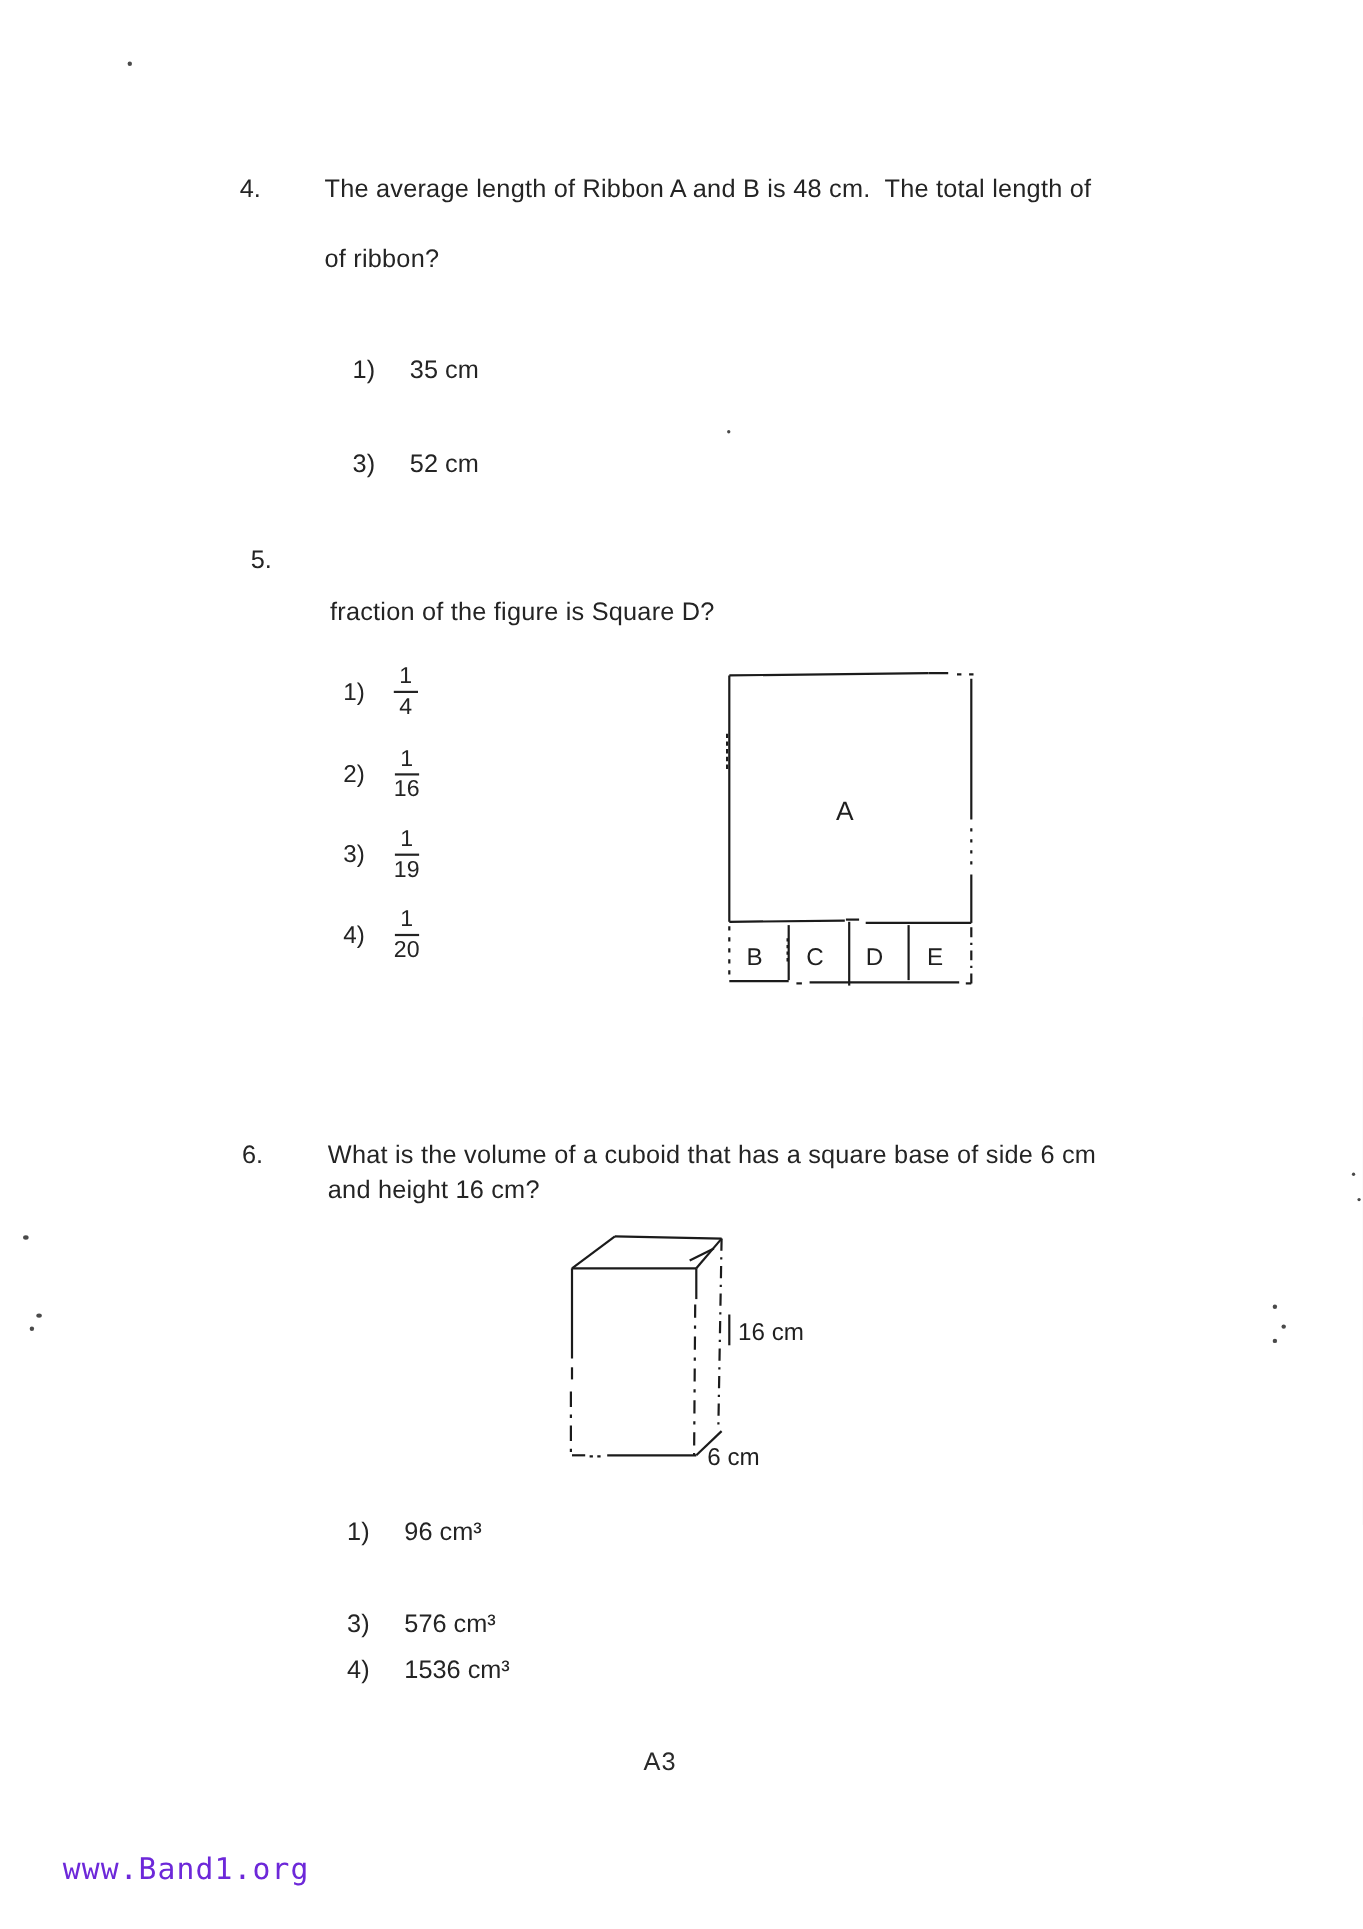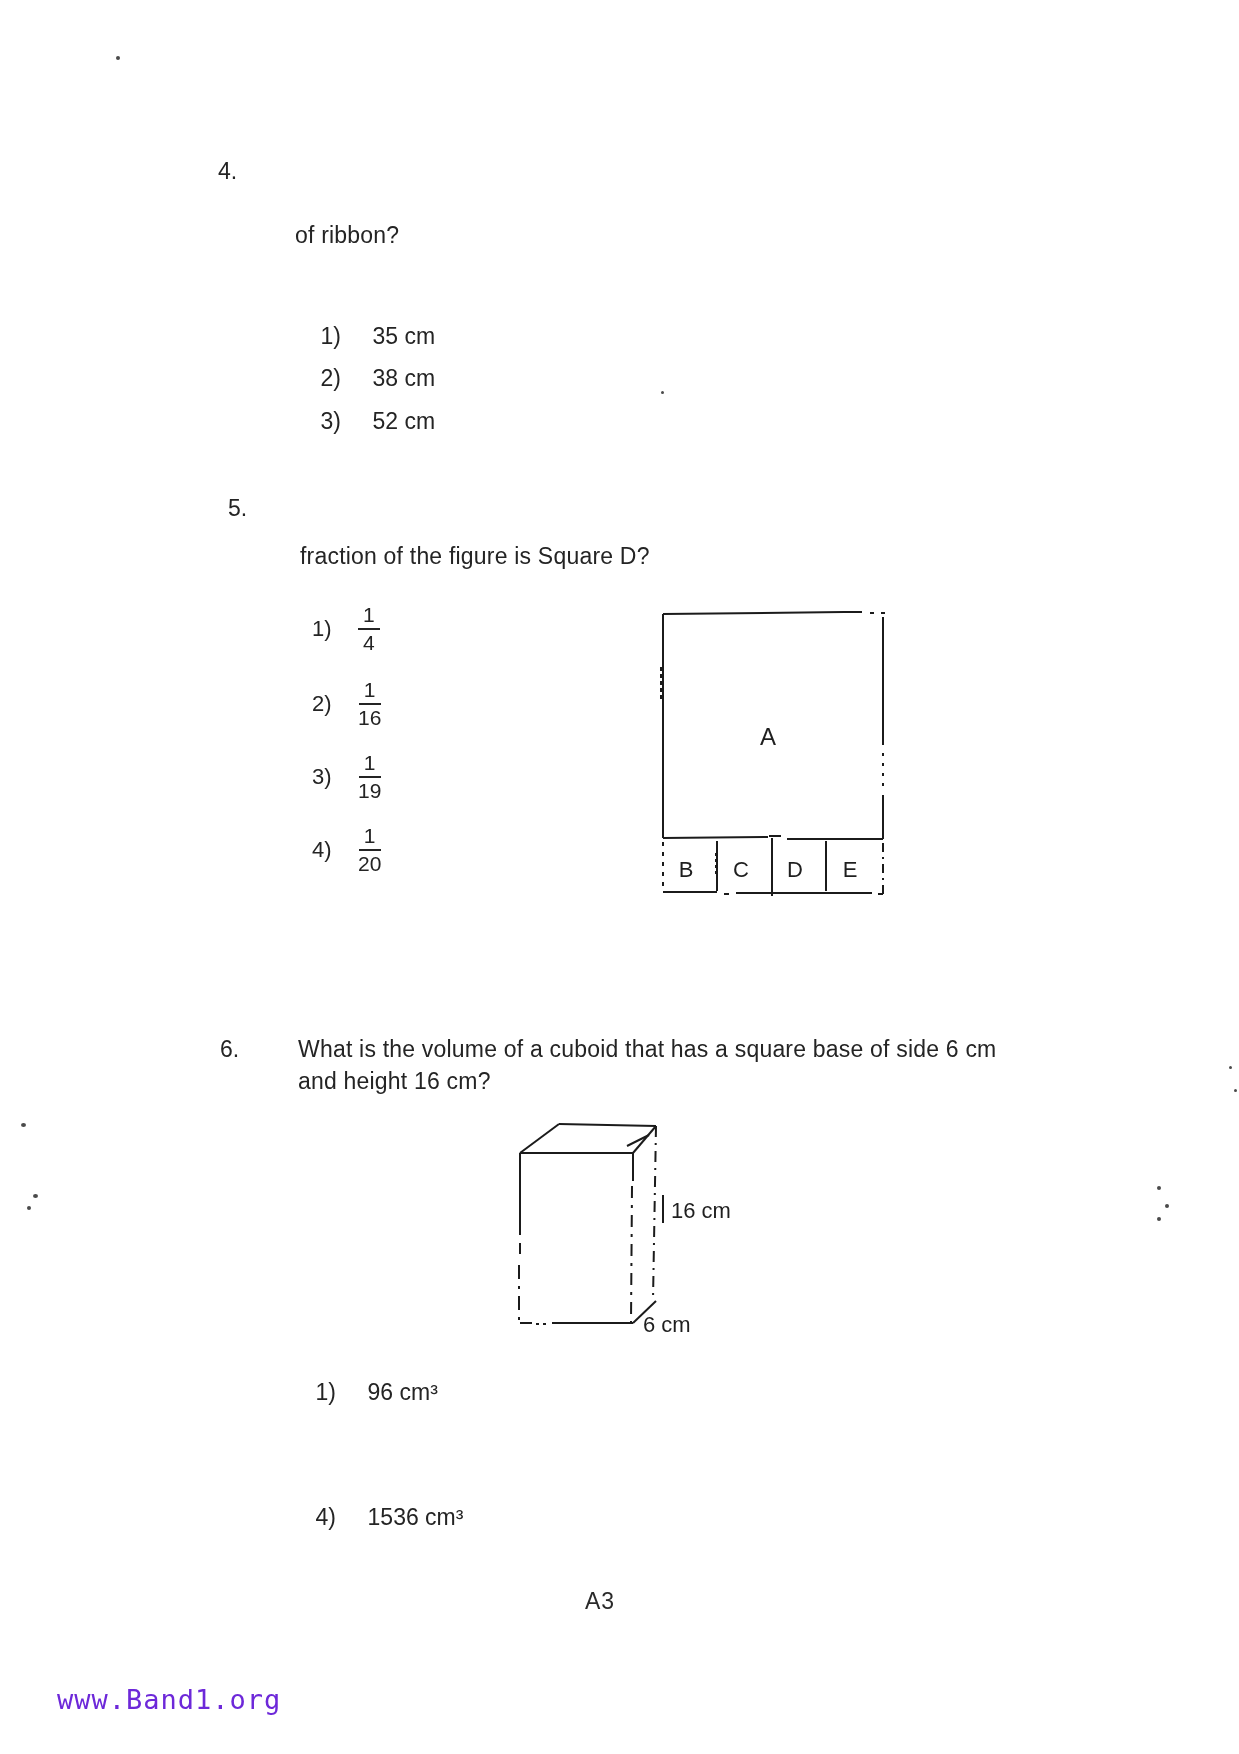--- a/index.html
+++ b/index.html
@@ -62,27 +62,25 @@
   .speck{
     position:absolute;background:#4a4a4a;border-radius:50%;
   }
 </style>
 </head>
 <body>
 
 <div class="page">
 
   <div class="qnum" style="left:218px;top:158px">4.</div>
+  <div class="tline" style="left:295px;top:158px">The average length of Ribbon A and B is 48 cm.  The total length of</div>
   <div class="tline" style="left:295px;top:222px">of ribbon?</div>
 
   <div class="opt" style="left:295px;top:296px">
     <span class="olabel">1)</span><span>35 cm</span>
-  </div>
-  <div class="opt" style="left:295px;top:338px">
-    <span class="olabel">2)</span><span>38 cm</span>
   </div>
   <div class="opt" style="left:295px;top:381px">
     <span class="olabel">3)</span><span>52 cm</span>
   </div>
 
   <div class="qnum" style="left:228px;top:495px">5.</div>
   <div class="tline" style="left:300px;top:543px">fraction of the figure is Square D?</div>
 
   <div class="fopt" style="left:312px;top:603px">
     <span class="olabel">1)</span><span class="frac">
@@ -174,20 +172,23 @@
     <line x1="163" y1="238" x2="186" y2="216" stroke-width="2.5"></line>
 
     <line x1="193" y1="110" x2="193" y2="138" stroke-width="2"></line>
 
     <text x="201" y="133" font-size="22">16 cm</text>
     <text x="173" y="247" font-size="22">6 cm</text>
   </svg>
 
   <div class="opt" style="left:290px;top:1352px">
     <span class="olabel">1)</span><span>96 cm³</span>
+  </div>
+  <div class="opt" style="left:290px;top:1436px">
+    <span class="olabel">3)</span><span>576 cm³</span>
   </div>
   <div class="opt" style="left:290px;top:1477px">
     <span class="olabel">4)</span><span>1536 cm³</span>
   </div>
 
   <div class="footer-page">A3</div>
   <div class="watermark">www.Band1.org</div>
 
   <div class="speck" style="left:116px;top:56px;width:4px;height:4px"></div>
   <div class="speck" style="left:661px;top:391px;width:3px;height:3px"></div>

